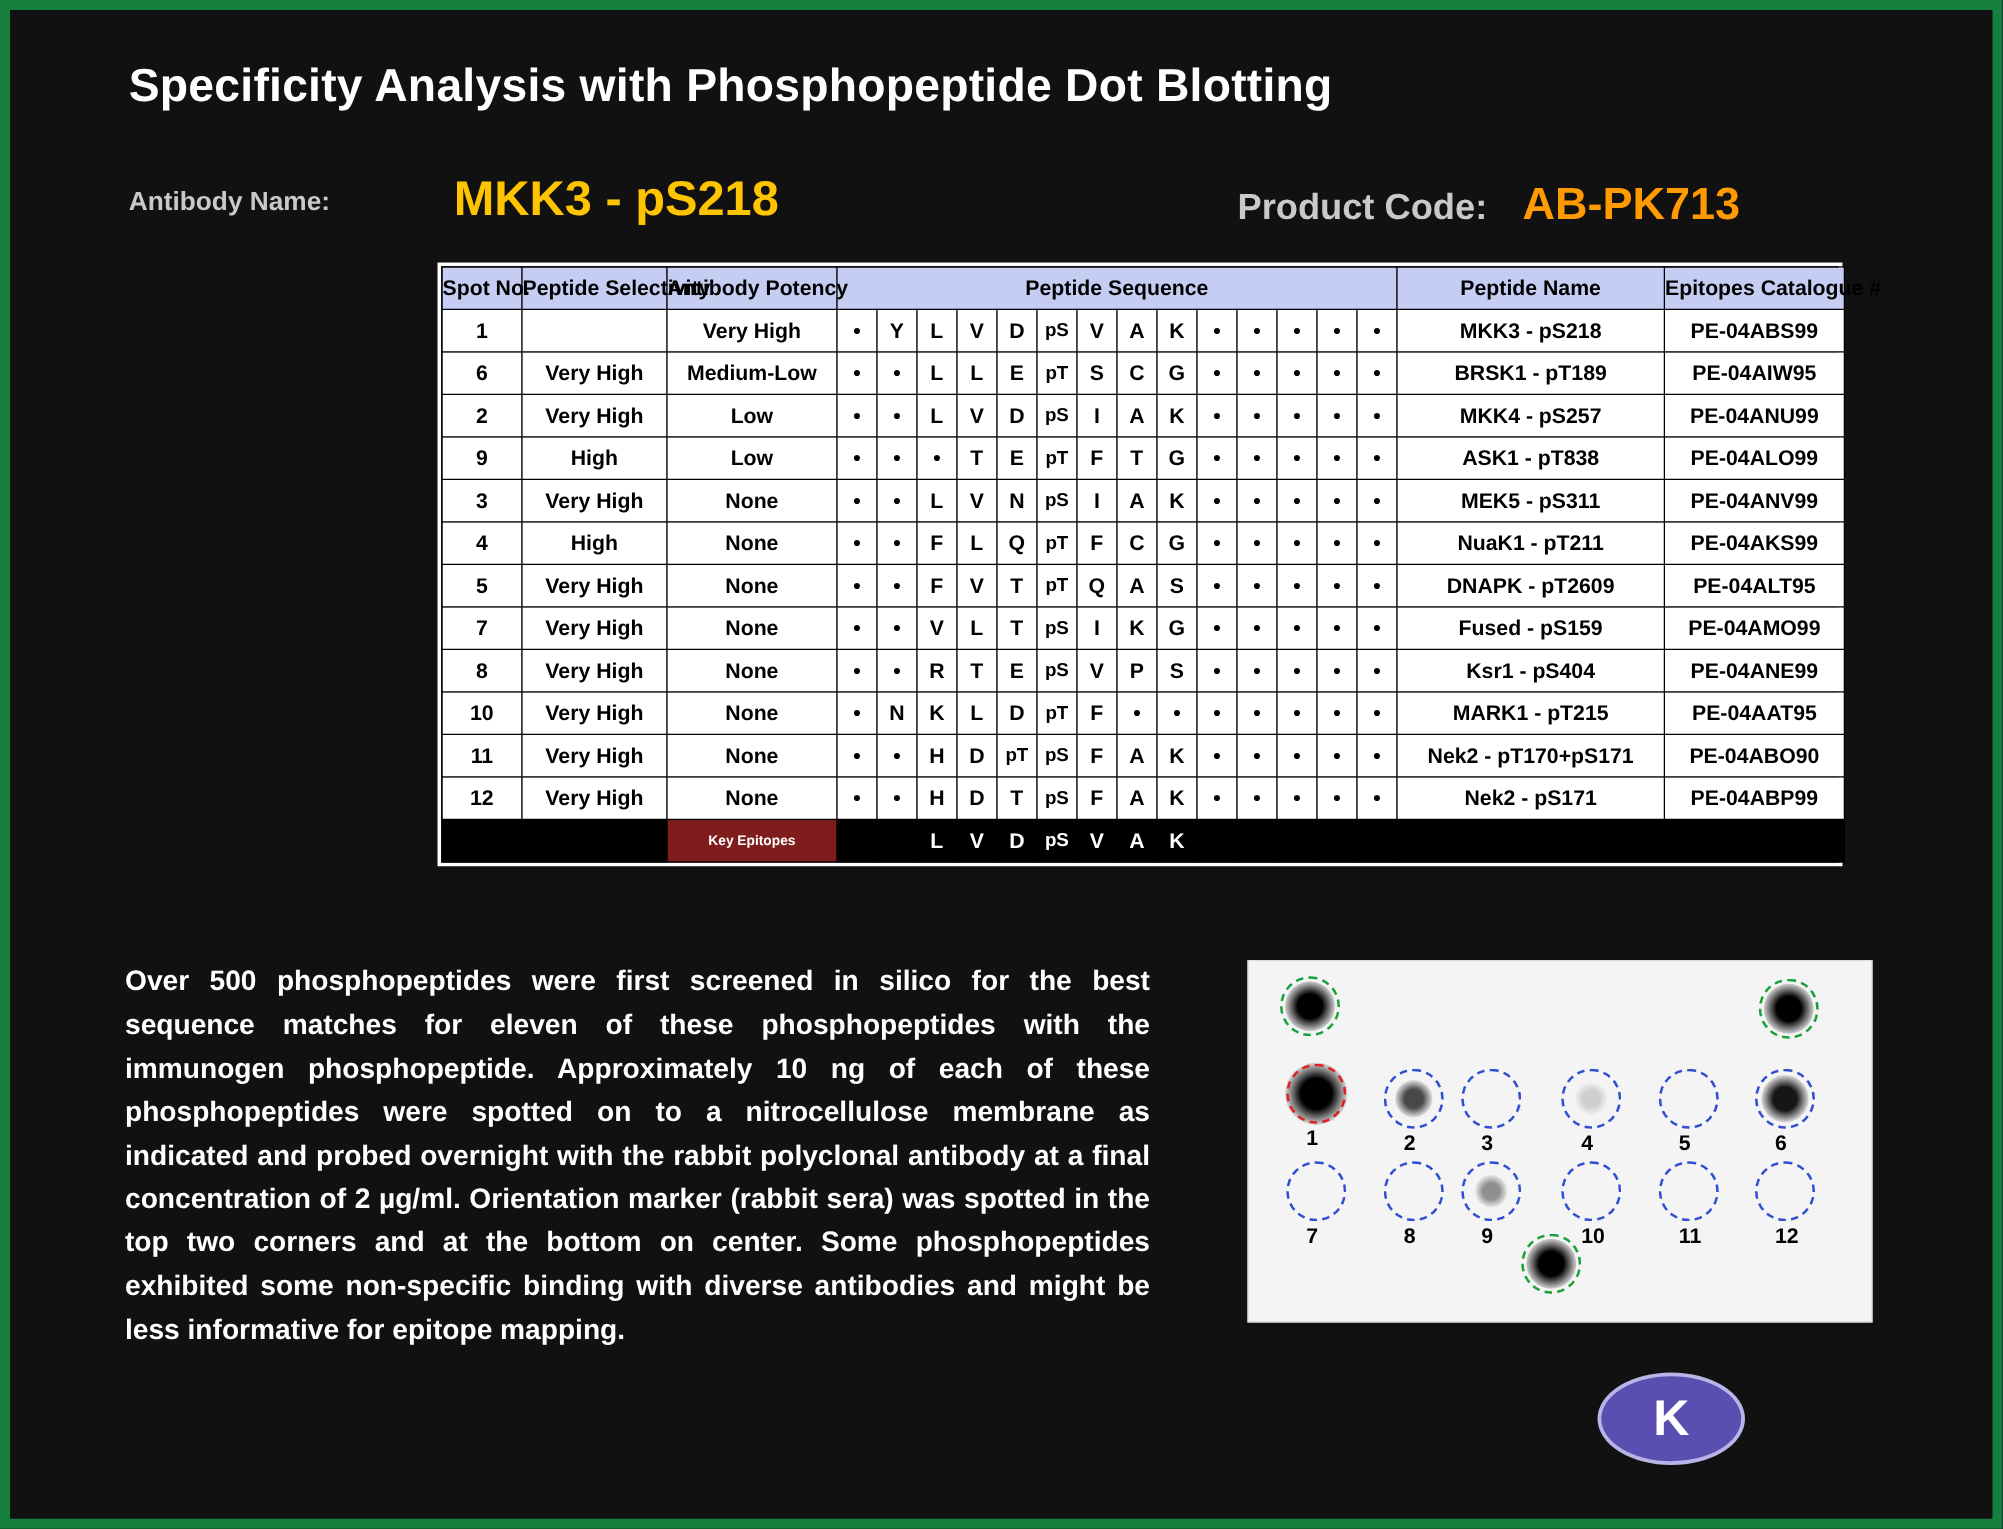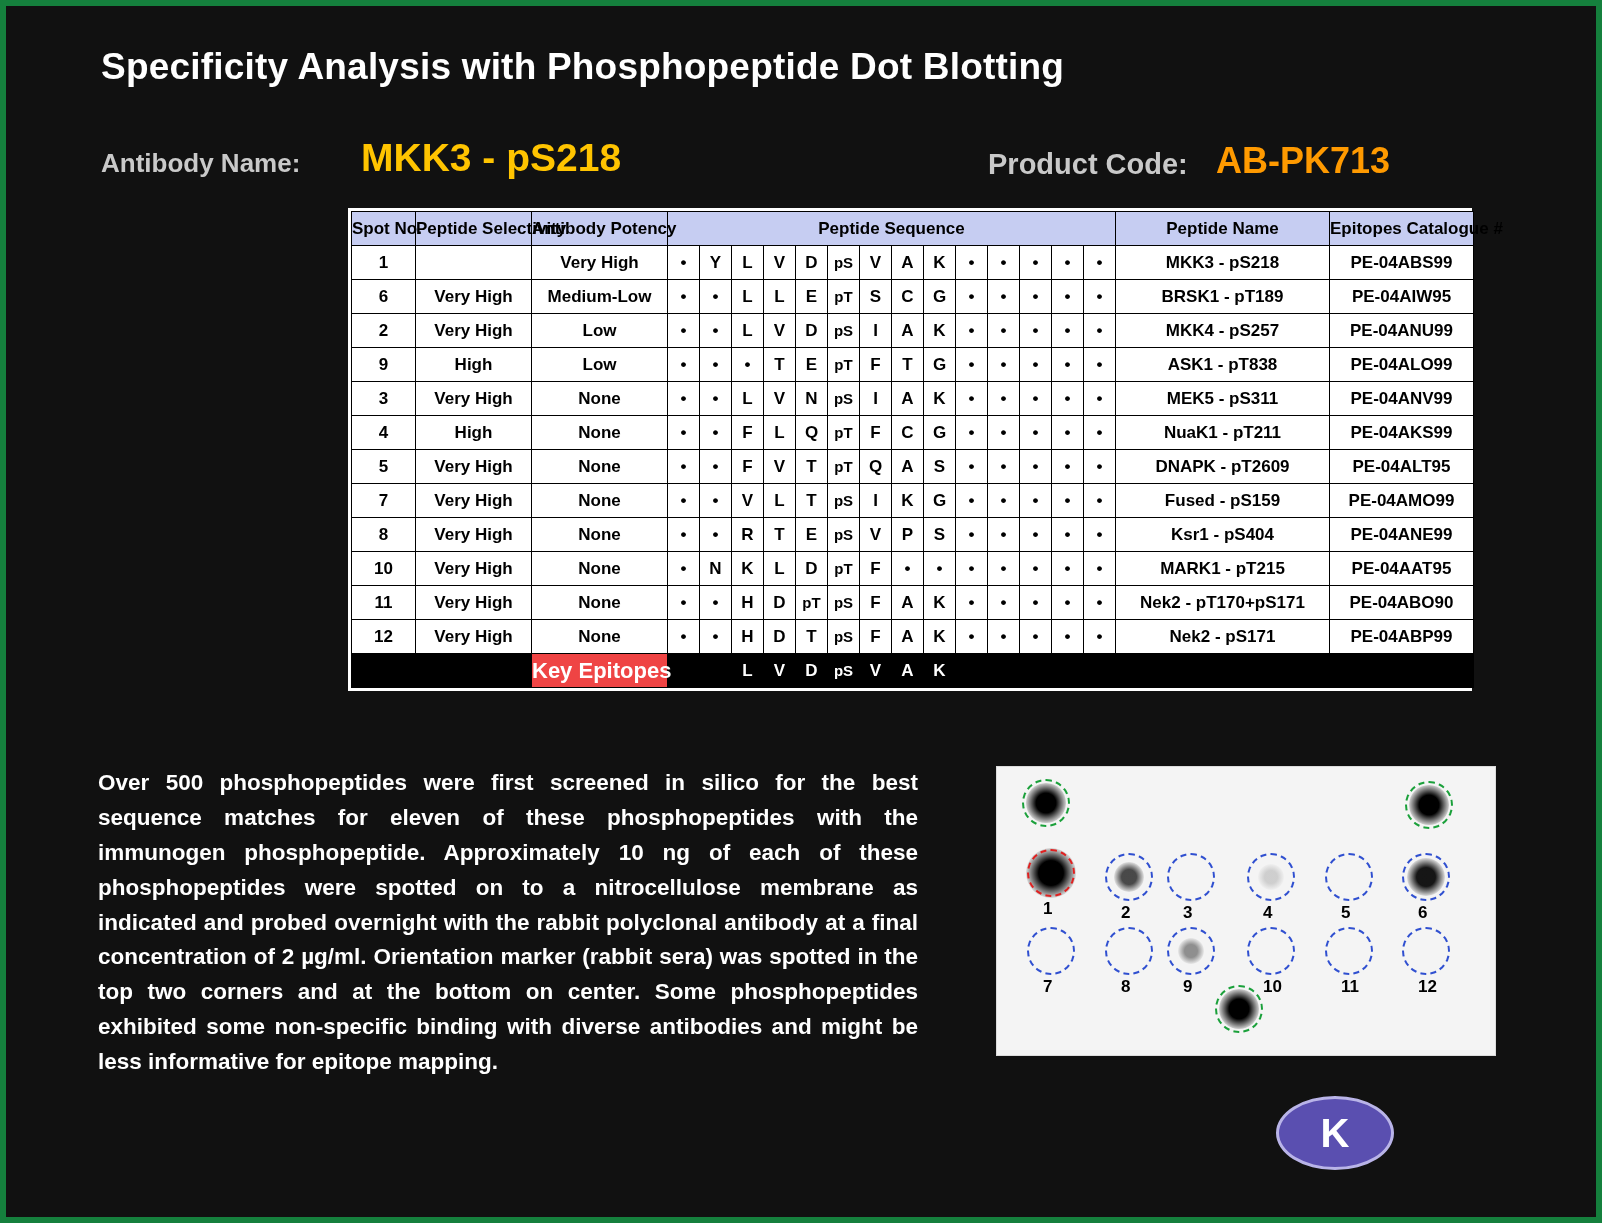--- a/index.html
+++ b/index.html
@@ -8,30 +8,30 @@
     width: 1602px; height: 1223px;
     background: #0b0b0b;
     font-family: "Liberation Sans", sans-serif;
     color: #fff;
     overflow: hidden;
     position: relative;
   }
   .frame {
     position:absolute; left:0; top:0; width:1602px; height:1223px;
     background:#111111;
-    border: 6px solid #15803d;
+    border: 8px solid #15803d;
   }
   .title {
     position:absolute; left:95px; top:40px;
     font-size: 37px; font-weight: bold; color:#ffffff;
     letter-spacing: 0.2px;
   }
   .ab-label {
     position:absolute; left:95px; top:142px;
-    font-size: 26px; font-weight: bold; color:#c9c9c9;
+    font-size: 21px; font-weight: bold; color:#c9c9c9;
   }
   .ab-value {
     position:absolute; left:355px; top:130px;
     font-size: 39px; font-weight: bold; color:#ffc400;
   }
   .pc-label {
     position:absolute; left:982px; top:142px;
     font-size: 29px; font-weight: bold; color:#c9c9c9;text-align:right;
   }
   .pc-value {
@@ -93,21 +93,21 @@
   .aa-white  { background:#ffffff; color:#000; }
   .aa-olive  { background:#b4d46a; color:#000; }
   .aa-blue   { background:#a9c7e8; color:#000; }
   .aa-red    { background:#ff3b16; color:#ffffff; }
   .aa-yellow { background:#ffe800; color:#000; }
   .aa-lgrey  { background:#e0e0e0; color:#000; }
   .aa-dgrey  { background:#8f8f8f; color:#ffffff; }
   .aa-sblue  { background:#5da9e8; color:#000; }
 
   tr.key td { background:#000; border:1px solid #000; height:34px; color:#fff;}
-  tr.key td.keylabel { background:#ef4444; color:#ffffff; font-size:22px; font-weight:bold;}
+  tr.key td.keylabel { background:#7f1d1d; color:#ffffff; font-size:11px; font-weight:bold;}
 
   
   .para {
     position:absolute; left:92px; top:760px; width:820px;
     font-size: 22.5px; line-height: 1.55; font-weight: bold;
     color:#ffffff; text-align: justify;
   }
 
   
   .blot {

